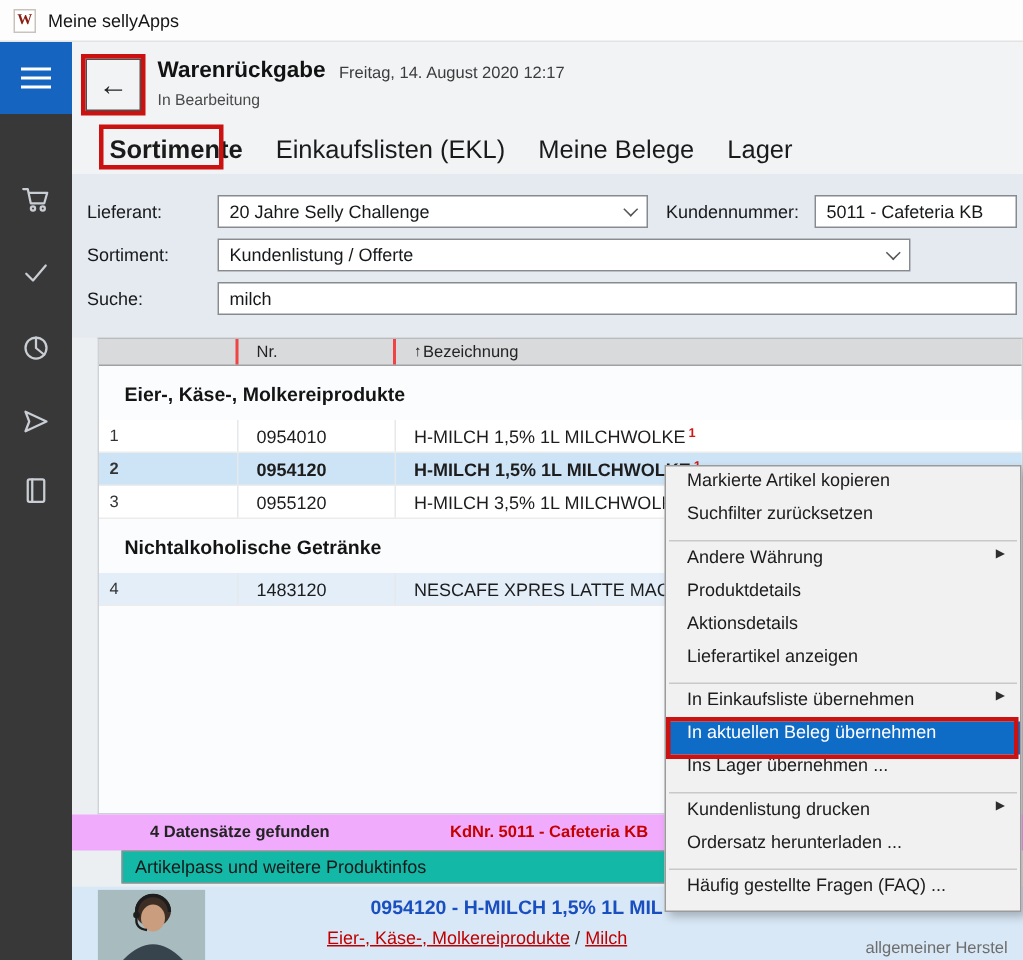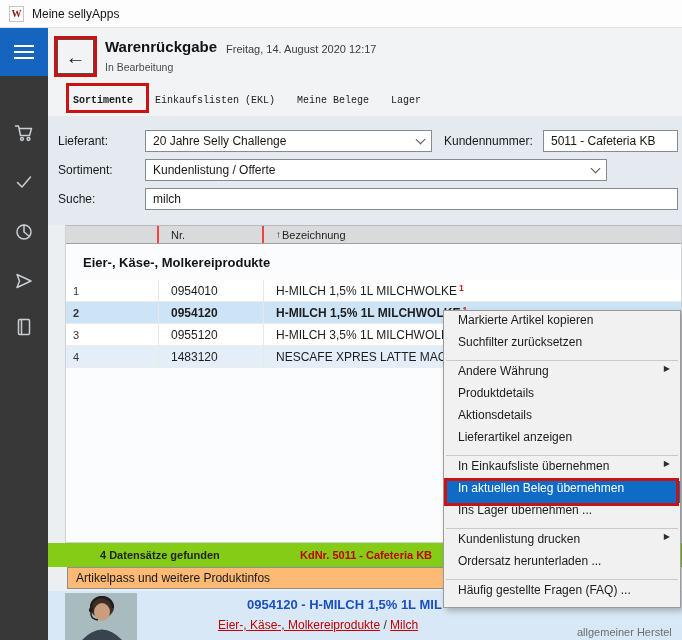--- a/index.html
+++ b/index.html
@@ -19,21 +19,21 @@
 .side-item svg{stroke:#c9ced4;fill:none;stroke-width:1.5;stroke-linecap:round;stroke-linejoin:round}
 
 .header{position:absolute;left:48px;top:28px;width:634px;height:56px;background:#f1f3f5}
 .back-btn{position:absolute;left:9px;top:11px;width:37px;height:35px;background:#f1f3f5;border:1px solid #4f4f4f;display:flex;align-items:center;justify-content:center;cursor:pointer}
 .back-arrow{font-size:20px;color:#222;line-height:1}
 .doc-title{position:absolute;left:57px;top:10px;font-size:15px;font-weight:bold;color:#121212;white-space:nowrap}
 .doc-date{position:absolute;left:178px;top:15px;font-size:11px;color:#3c3c3c;white-space:nowrap}
 .doc-status{position:absolute;left:57px;top:33px;font-size:10.5px;color:#4a4a4a}
 
 .tabs{position:absolute;left:48px;top:84px;width:634px;height:32px;background:#f1f3f5;display:flex;align-items:center;padding-left:25px;gap:22px}
-.tab{font-size:10px;color:#1a1a1a;cursor:pointer;white-space:nowrap;background:none;border:none;font-family:Liberation Mono, monospace}
+.tab{font-size:17px;color:#1a1a1a;cursor:pointer;white-space:nowrap;background:none;border:none;font-family:Liberation Sans, sans-serif}
 .tab.active{font-weight:bold}
 
 .formarea{position:absolute;left:48px;top:116px;width:634px;height:109px;background:#e4eaf0}
 .flabel{position:absolute;font-size:12px;color:#16181a;white-space:nowrap}
 .combo{position:absolute;height:22px;background:#fff;border:1px solid #868b90;display:flex;align-items:center;justify-content:space-between;padding:8px 7px;cursor:pointer}
 .combo-text{font-size:12px;color:#17181a;white-space:nowrap;overflow:hidden}
 .chev{width:7px;height:7px;border-right:1.4px solid #555;border-bottom:1.4px solid #555;transform:rotate(45deg);margin-top:-4px;flex:none;margin-left:6px}
 .search-input{position:absolute;height:22px;border:1px solid #868b90;background:#fff;font-size:12px;padding:0 7px;font-family:inherit;color:#17181a}
 
 .tablewrap{position:absolute;left:65px;top:225px;width:617px;height:318px;background:#fbfcfd;border:1px solid #cfd2d5;border-top-color:#b9bcbf}
@@ -46,25 +46,25 @@
 .grouprow{height:36px;display:flex;align-items:center;padding-left:17px;font-size:13px;font-weight:bold;color:#141414}
 .trow{display:flex;height:22px;border-bottom:1px solid #ececec;cursor:pointer;background:#fff}
 .td{display:flex;align-items:center;border-right:1px solid #e6e8ea;font-size:12px;color:#1d1d1d}
 .td-a{width:93px;flex:none;padding-left:7px;font-size:11px;color:#333}
 .td-b{width:105px;flex:none;padding-left:12px}
 .td-c{flex:1;padding-left:12px;border-right:none}
 .trow.selected{background:#cde4f7;font-weight:bold}
 .trow.tinted{background:#e3eef9}
 .flag{color:#d01616;font-size:8.5px;font-weight:bold;margin-left:2px;align-self:flex-start;margin-top:3px}
 
-.status-strip{position:absolute;left:48px;top:543px;width:634px;height:24px;background:#84cc16}
+.status-strip{position:absolute;left:48px;top:543px;width:634px;height:24px;background:#f0abfc}
 .count{position:absolute;left:52px;top:6px;font-size:11px;font-weight:bold;color:#232323;white-space:nowrap}
 .kdnr{position:absolute;left:252px;top:6px;font-size:11px;font-weight:bold;color:#c40000;white-space:nowrap}
 
-.info-select{position:absolute;left:67px;top:567px;width:451px;height:22px;background:#fdba74;border:1px solid #8a8f94;display:flex;align-items:center;justify-content:space-between;padding:0 8px;cursor:pointer}
+.info-select{position:absolute;left:81px;top:567px;width:451px;height:22px;background:#14b8a6;border:1px solid #8a8f94;display:flex;align-items:center;justify-content:space-between;padding:0 8px;cursor:pointer}
 
 .info-panel{position:absolute;left:48px;top:591px;width:634px;height:49px;background:#d9e8f6}
 .avatar{position:absolute;left:17px;top:2px;width:72px;height:47px;overflow:hidden}
 .ip-title{position:absolute;left:199px;top:6px;font-size:13px;font-weight:bold;color:#1a4fc0;text-decoration:none;white-space:nowrap;cursor:pointer}
 .ip-crumbs{position:absolute;left:170px;top:27px;font-size:12px;white-space:nowrap}
 .crumb{color:#c00000;text-decoration:underline;cursor:pointer}
 .crumb-sep{color:#333}
 .ip-note{position:absolute;left:529px;top:35px;font-size:11px;color:#6d6d6d;white-space:nowrap}
 
 .context-menu{position:absolute;left:443px;top:310px;width:238px;background:#f1f1f1;border:1px solid #9b9b9b;box-shadow:3px 3px 6px rgba(0,0,0,.25);padding:2px 0;z-index:50}
@@ -193,20 +193,23 @@
     </div>
 
     <div class="trow">
       <div class="td td-a">3</div>
       <div class="td td-b">0955120</div>
       <div class="td td-c">
         <span>H-MILCH 3,5% 1L MILCHWOLKE</span>
       </div>
     </div>
 
+    <div class="grouprow">
+      <span>Nichtalkoholische Getränke</span>
+    </div>
 
     <div class="trow tinted">
       <div class="td td-a">4</div>
       <div class="td td-b">1483120</div>
       <div class="td td-c">
         <span>NESCAFE XPRES LATTE MACC</span>
       </div>
     </div>
   </div>
 

